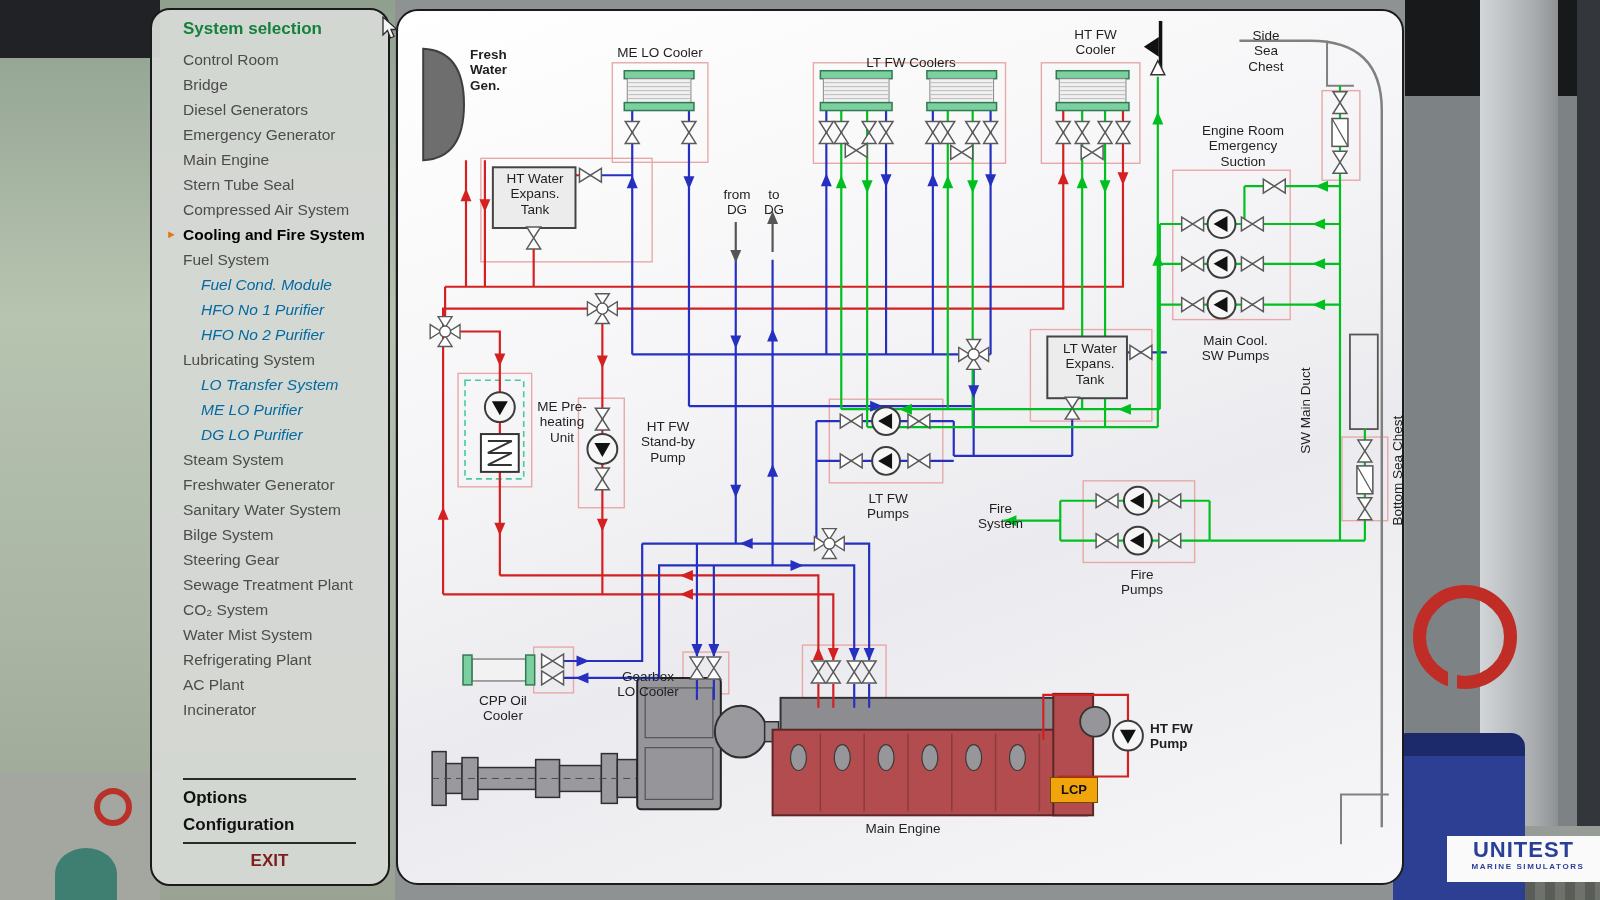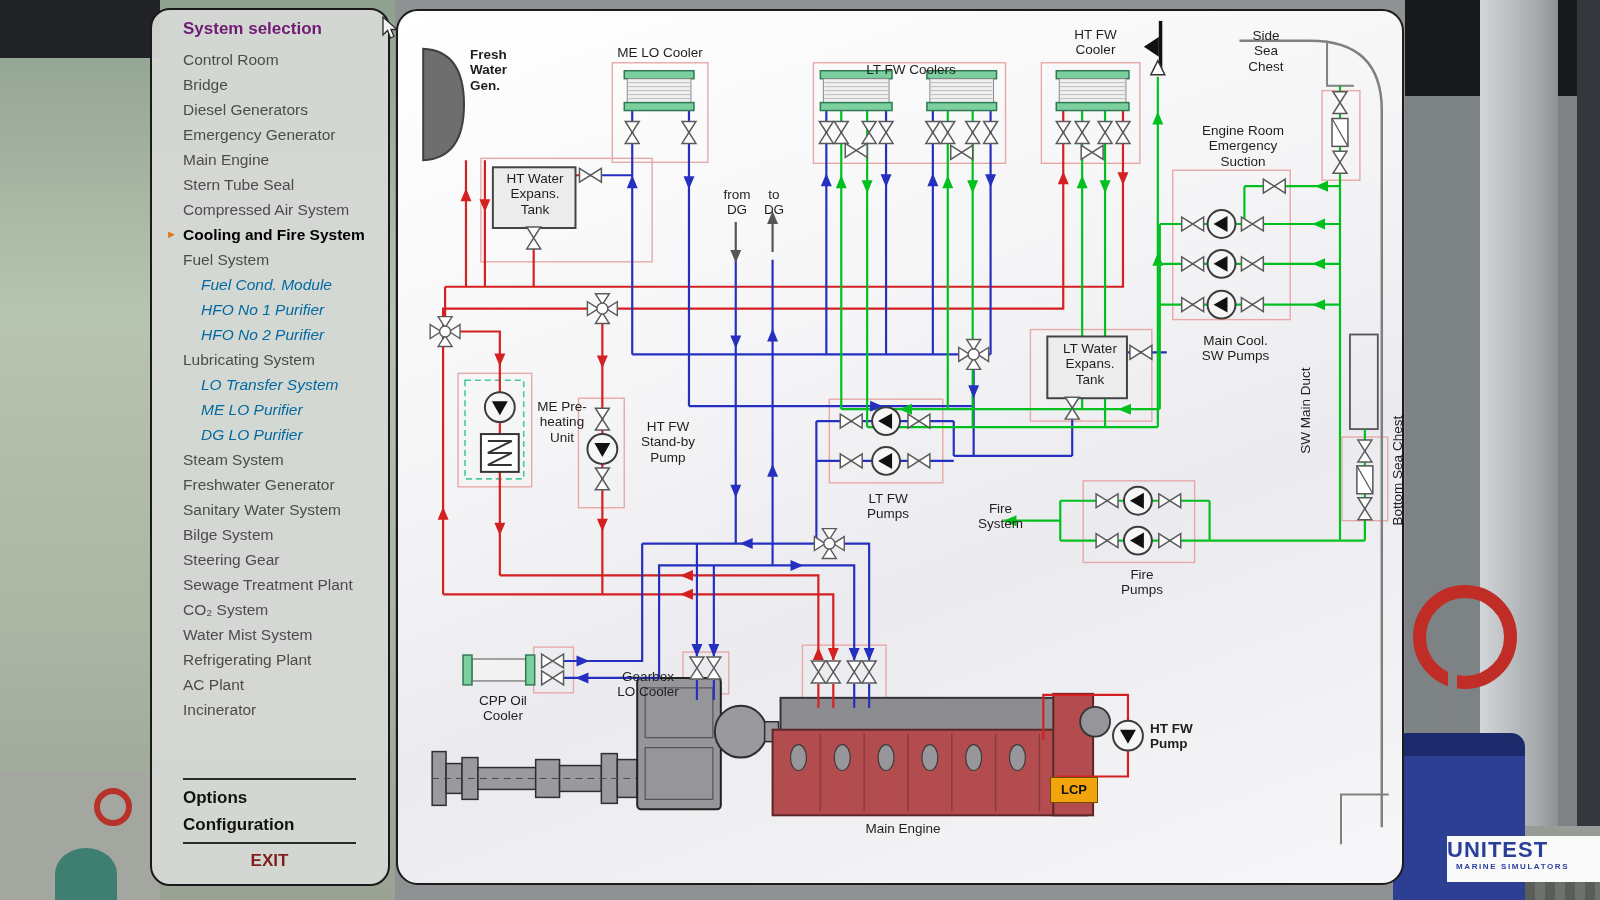--- a/index.html
+++ b/index.html
@@ -23,21 +23,21 @@
   .bg-stem{left:1448px;top:660px;width:9px;height:88px;background:#7e8284;}
   .bg-floor-r{left:1405px;top:826px;width:195px;height:74px;background:#989c96;}
   .bg-grate{left:1405px;top:862px;width:195px;height:38px;
     background:repeating-linear-gradient(90deg,#5a5e58 0 10px,#6e726a 10px 20px);}
   .bg-cyl{left:1393px;top:733px;width:132px;height:167px;border-radius:14px 14px 0 0;
     background:linear-gradient(180deg,#1c2a6b 0 14%,#2d3f93 14% 100%);}
   
   .sidebar{position:absolute;left:150px;top:8px;width:240px;height:878px;
     background:rgba(213,217,212,0.96);border:2px solid #1a1a1a;border-radius:20px;
     box-sizing:border-box;z-index:5;}
-  .sb-title{font-size:17px;font-weight:bold;color:#701a75;padding:9px 0 4px 31px;}
+  .sb-title{font-size:17px;font-weight:bold;color:#15803d;padding:9px 0 4px 31px;}
   .sb-list{list-style:none;margin:4px 0 0 0;padding:0;}
   .sb-item{position:relative;height:25px;line-height:25px;font-size:15.5px;color:#4c4c4c;
     padding-left:31px;white-space:nowrap;cursor:default;}
   .sb-item.sub{padding-left:49px;font-style:italic;color:#0369a1;}
   .sb-item.active .sb-label{color:#000;font-weight:bold;}
   .marker{display:none;position:absolute;left:14px;top:0;font-size:11px;color:#e07818;}
   .sb-item.active .marker{display:inline;}
   .sb-footer{position:absolute;left:31px;right:32px;bottom:10px;}
   .sb-div{border-top:2px solid #2a2a2a;margin:4px 0;}
   .sb-opt{font-size:17px;font-weight:bold;color:#111;line-height:27px;}
@@ -49,21 +49,21 @@
   .panel svg{position:absolute;left:0;top:0;width:100%;height:100%;}
   .dlabel{position:absolute;font-size:13.5px;color:#1f1f1f;line-height:1.13;
     white-space:pre-line;text-align:center;}
   .dlabel.la{text-align:left;font-weight:bold;}
   .dlabel.rot{transform:rotate(-90deg);}
   .lcp-badge{position:absolute;left:652px;top:766px;width:46px;height:24px;background:#f2a40c;
     border:1px solid #6b4e00;font-size:13px;font-weight:bold;color:#111;text-align:center;
     line-height:24px;}
   
   .logo{position:absolute;left:1447px;top:836px;width:153px;height:46px;background:#fafafa;
-    z-index:6;text-align:left;padding-top:2px;box-sizing:border-box;}
+    z-index:6;text-align:center;padding-top:2px;box-sizing:border-box;}
   .logo-name{font-size:22px;font-weight:900;color:#2a3f9a;letter-spacing:1px;line-height:24px;}
   .logo-tag{font-size:8px;font-weight:bold;color:#2a3f9a;letter-spacing:1.6px;line-height:10px;margin-left:9px;}
   .cursor{position:absolute;left:381px;top:16px;z-index:9;}
 </style>
 </head>
 <body>
 
 <div>
   <div class="bgblock bg-left"></div>
   <div class="bgblock bg-tl-dark"></div>
@@ -611,21 +611,21 @@
         <polygon points="608,512 621,506.5 621,517.5" fill="#00C020"></polygon>
         <polygon points="339,253 333.5,240 344.5,240" fill="#555"></polygon>
         <polygon points="376,201 370.5,214 381.5,214" fill="#555"></polygon>
       </g>
   </svg>
 
   <div class="dlabel la" style="left:72px;top:36px;width:70px">Fresh
 Water
 Gen.</div>
   <div class="dlabel" style="left:200px;top:34px;width:124px">ME LO Cooler</div>
-  <div class="dlabel" style="left:451px;top:51px;width:124px">LT FW Coolers</div>
+  <div class="dlabel" style="left:451px;top:44px;width:124px">LT FW Coolers</div>
   <div class="dlabel" style="left:655px;top:16px;width:85px">HT FW
 Cooler</div>
   <div class="dlabel" style="left:838px;top:17px;width:60px">Side
 Sea
 Chest</div>
   <div class="dlabel" style="left:785px;top:112px;width:120px">Engine Room
 Emergency
 Suction</div>
   <div class="dlabel" style="left:775px;top:322px;width:125px">Main Cool.
 SW Pumps</div>

